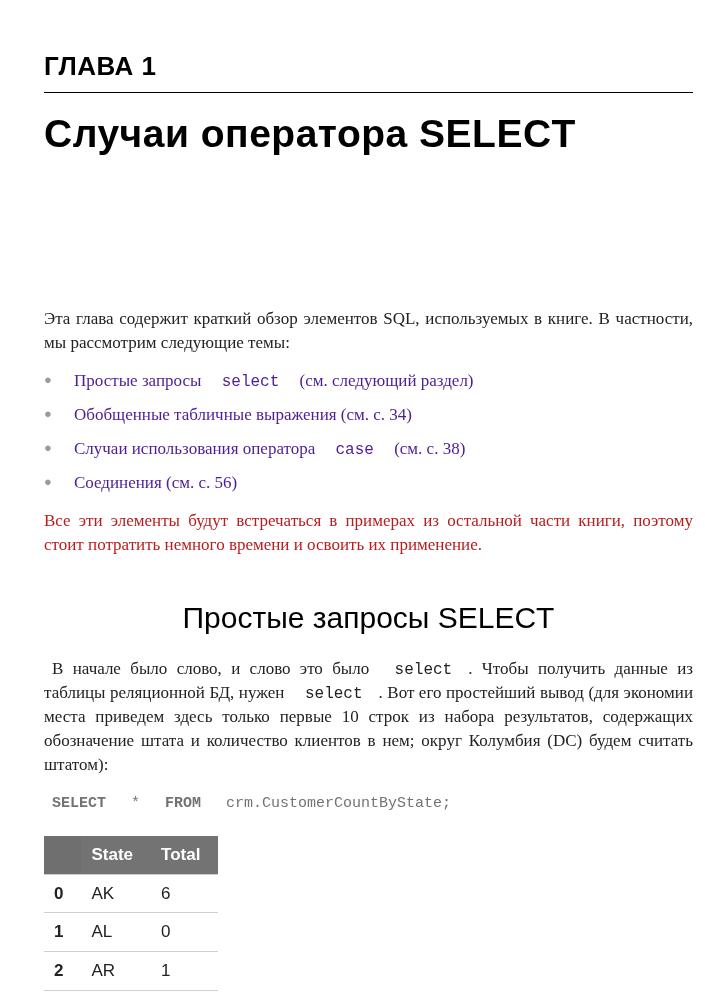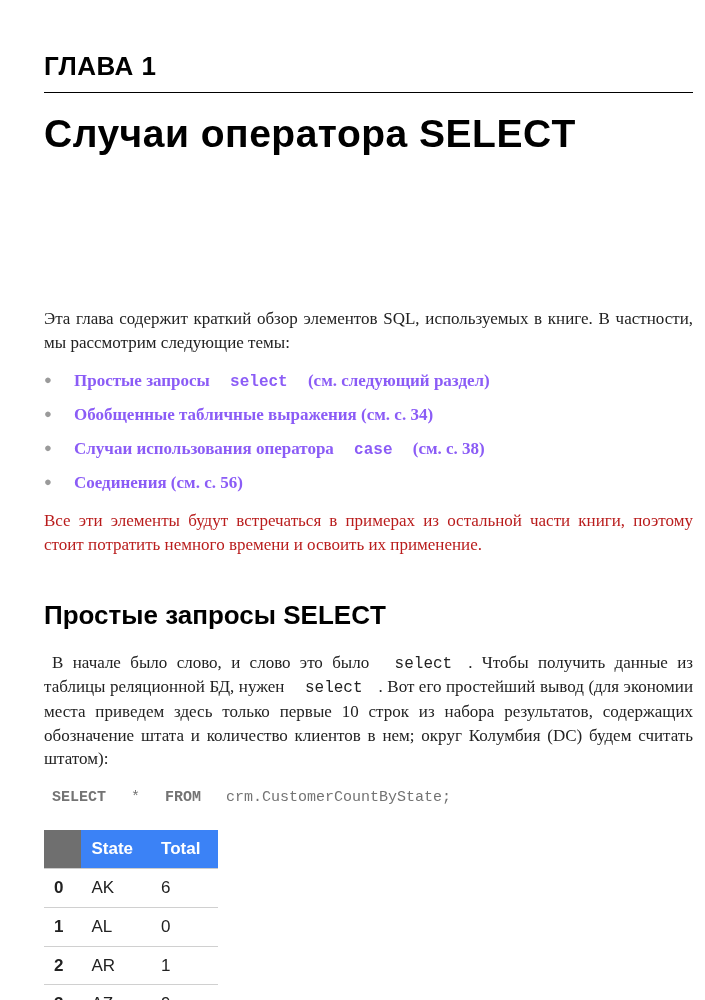--- a/index.html
+++ b/index.html
@@ -40,42 +40,42 @@
       color: #222;
     }
     ul.bullets {
       list-style: none;
       margin: 0 0 14px 0;
     }
     ul.bullets li {
       position: relative;
       padding-left: 22px;
       margin-bottom: 10px;
-      color: #8b5cf6;
-      font-weight: bold;
+      color: #4c1d95;
     }
     ul.bullets li::before {
       content: "●";
       position: absolute;
       left: 0;
       top: 2px;
       color: #9a9a9a;
       font-size: 13px;
     }
     .post-para {
       text-align: justify;
       margin-bottom: 40px;
       color: #b91c1c;
     }
     h2.section-title {
       font-family: 'Arial Narrow', Arial, sans-serif;
       font-stretch: condensed;
-      font-weight: 700;
-      font-size: 26px;
+      font-weight: 400;
+      font-size: 30px;
       margin-bottom: 18px;
+      text-align: center;
     }
     .section-para {
       text-align: justify;
       margin-bottom: 16px;
       color: #222;
     }
     code.inline {
       font-family: 'Courier New', monospace;
       font-size: 16px;
     }
@@ -88,21 +88,21 @@
       color: #737373;
     }
     pre.codeblock .kw { font-weight: bold; }
     table.result {
       border-collapse: collapse;
       font-family: 'Arial Narrow', Arial, sans-serif;
       font-stretch: condensed;
       font-size: 17px;
     }
     table.result th {
-      background: #3b82f6;
+      background: #737373;
       color: #fff;
       font-weight: bold;
       text-align: left;
       padding: 7px 18px 7px 10px;
       border-bottom: 1px solid #ccc;
     }
     table.result th.idxcol {
       background: #6f6f6f;
       min-width: 32px;
     }

